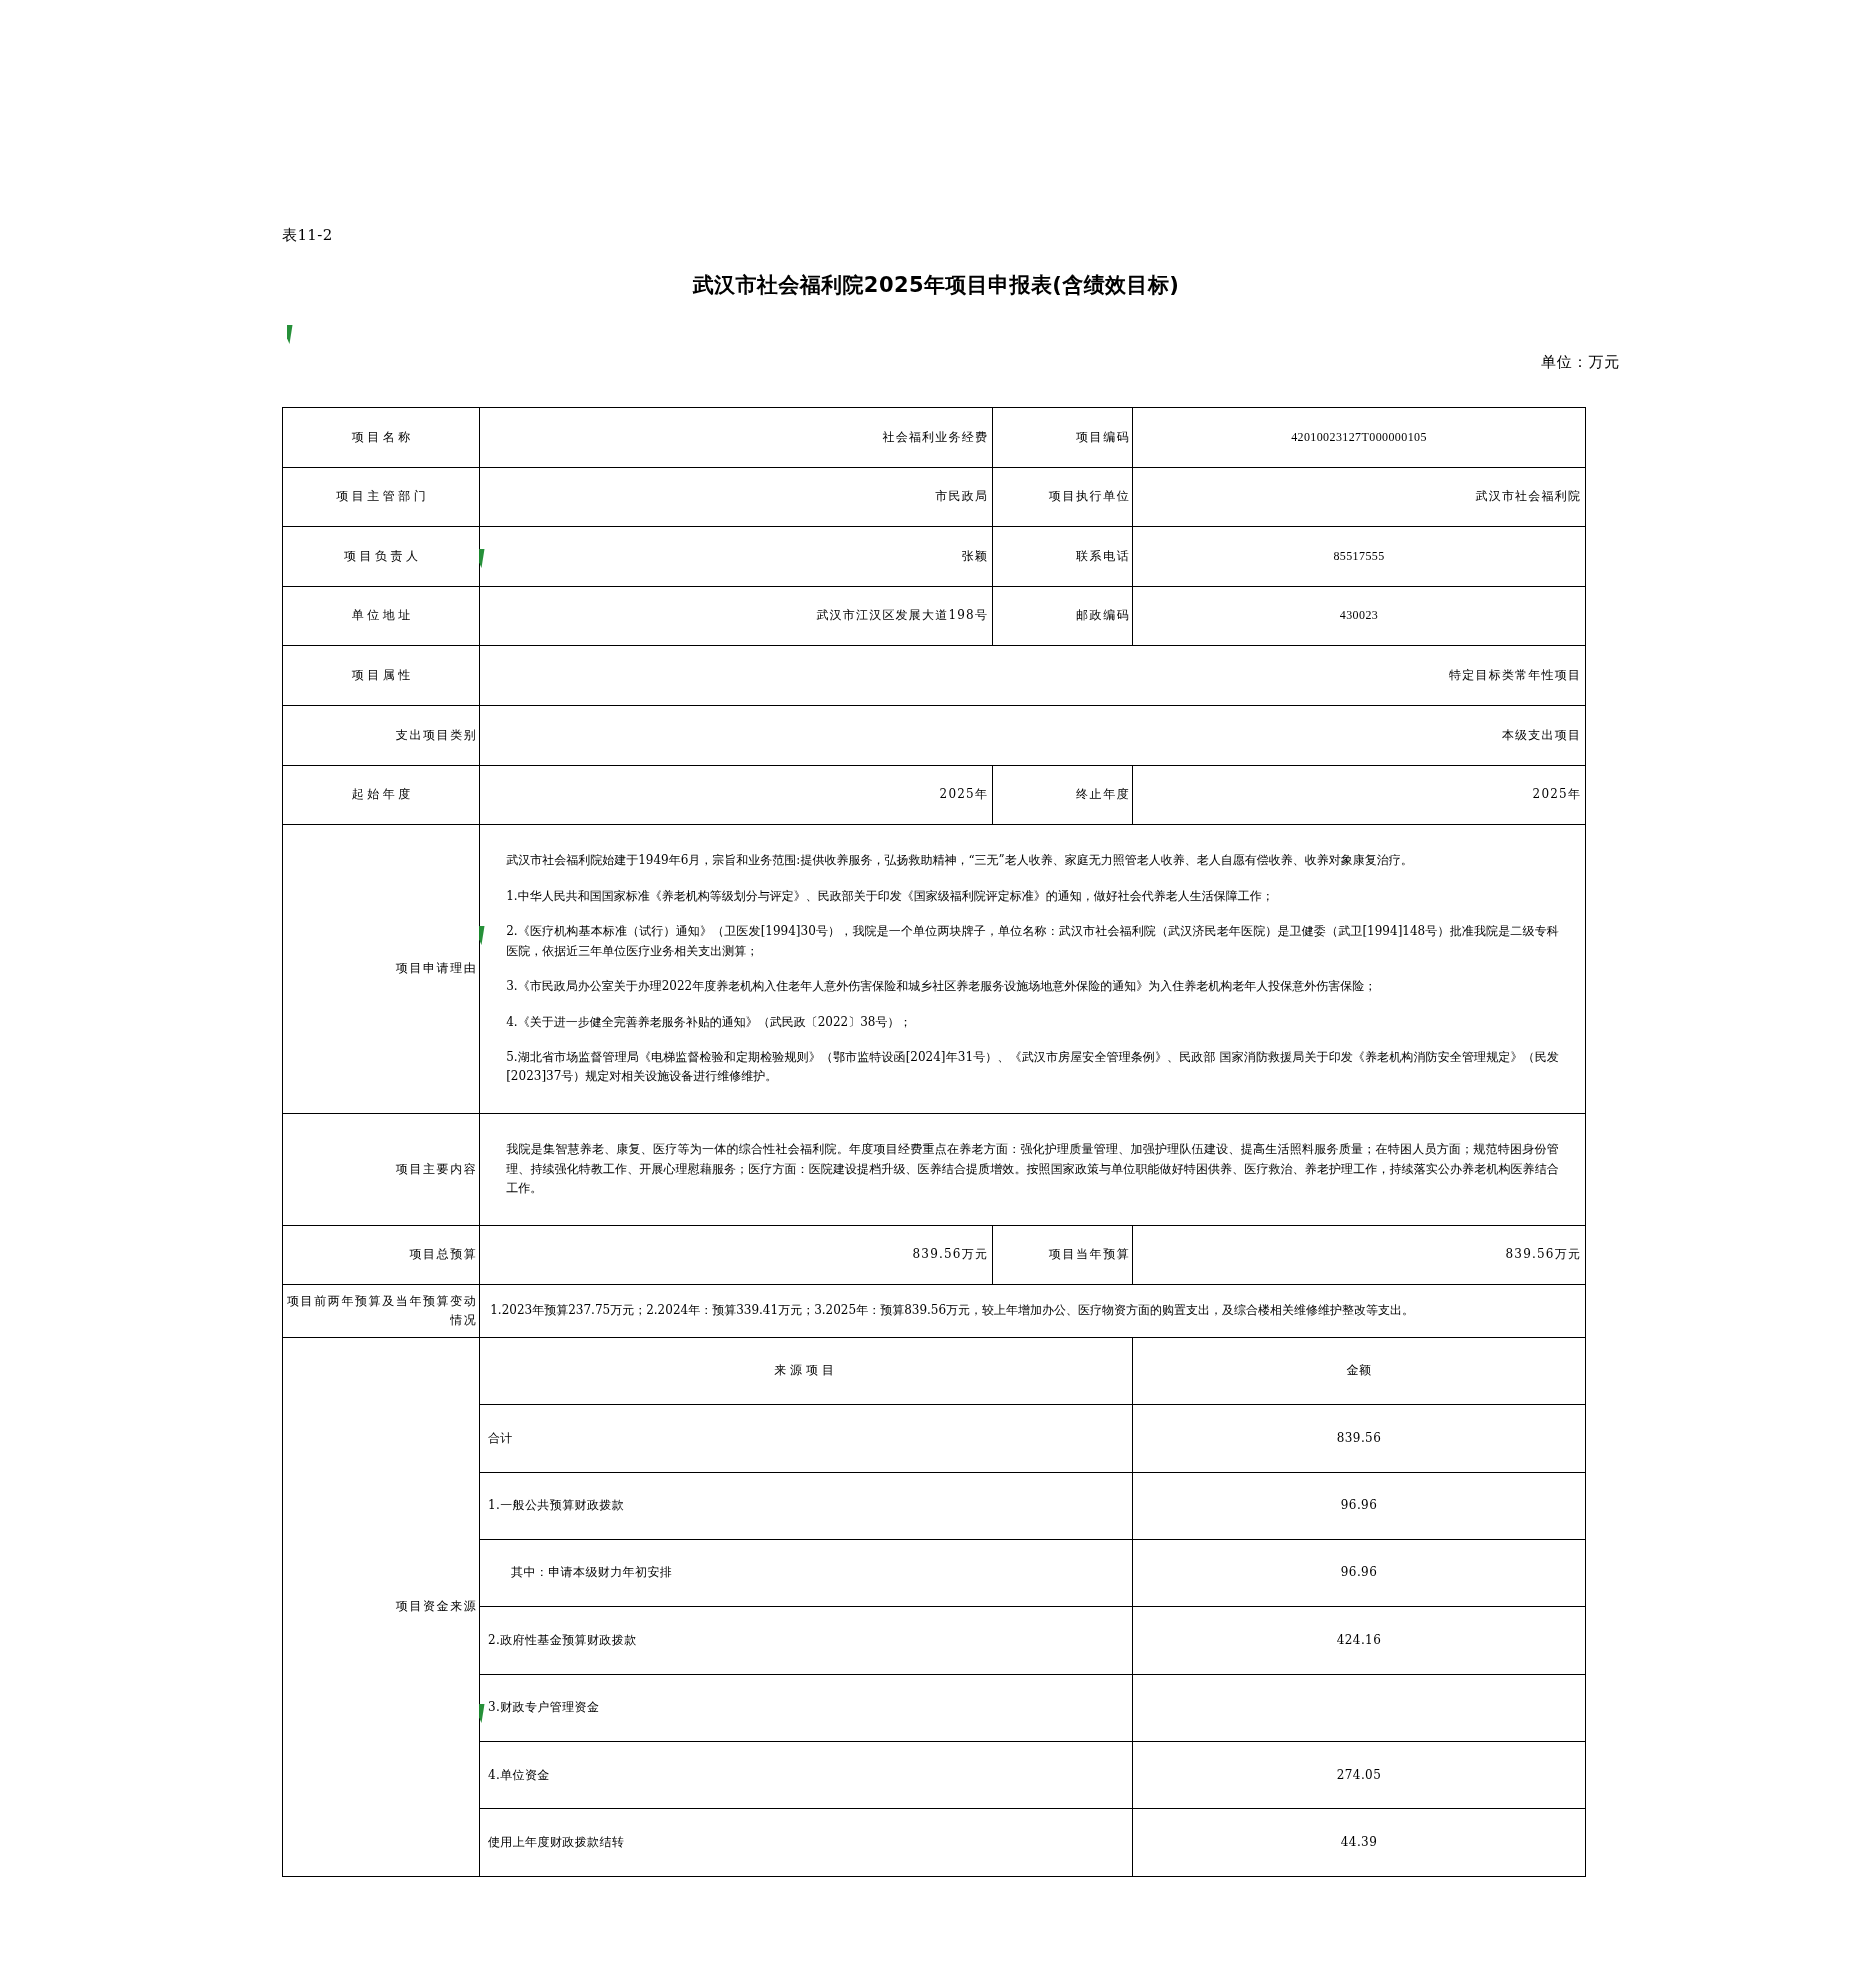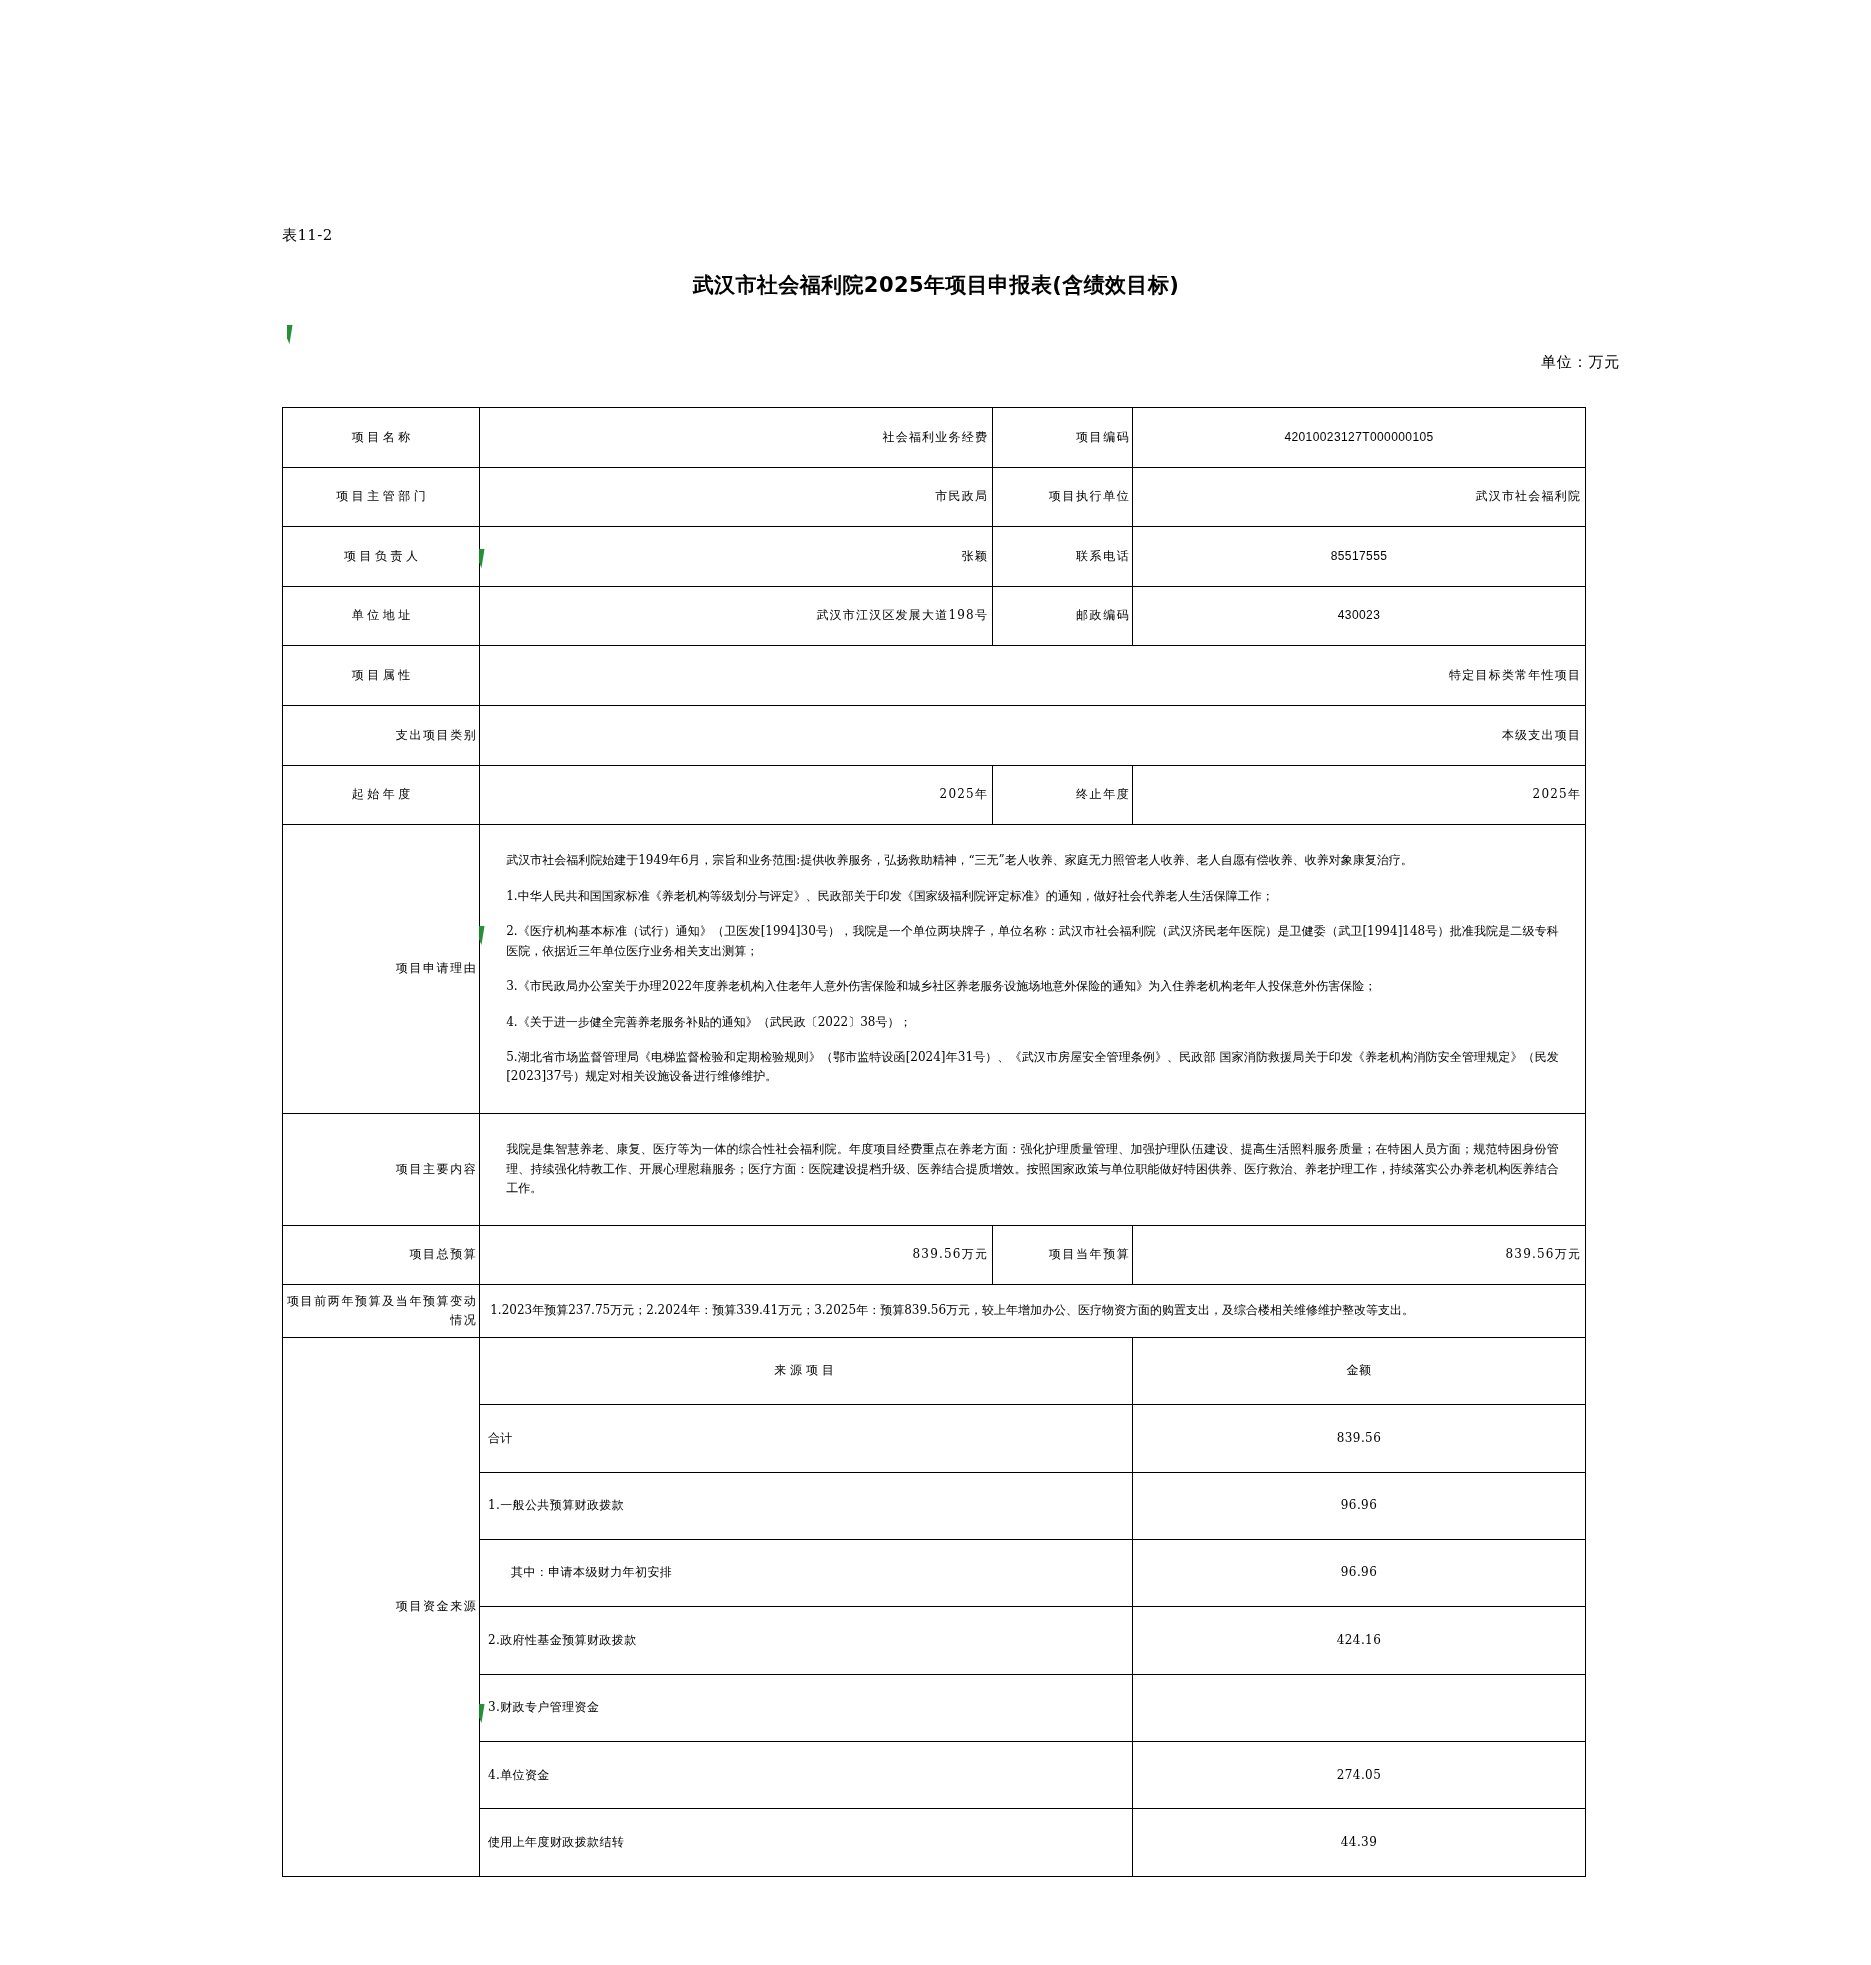--- a/index.html
+++ b/index.html
@@ -94,21 +94,21 @@
   }
   .val {
     text-align: right;
     letter-spacing: 1.2px;
     padding: 6.3px 3.9px !important;
   }
   .val-num {
     text-align: center;
     letter-spacing: 0.4px;
     padding: 6.3px 3.9px !important;
-    font-family: Liberation Sans, sans-serif;
+    font-family: Liberation Serif, serif;
   }
 
   .para {
     text-align: left;
     padding: 10.2px 10.2px 10.2px 10.2px !important;
     line-height: 1.85;
     letter-spacing: 0px;
     font-size: 16px;
     text-align: justify;
   }

